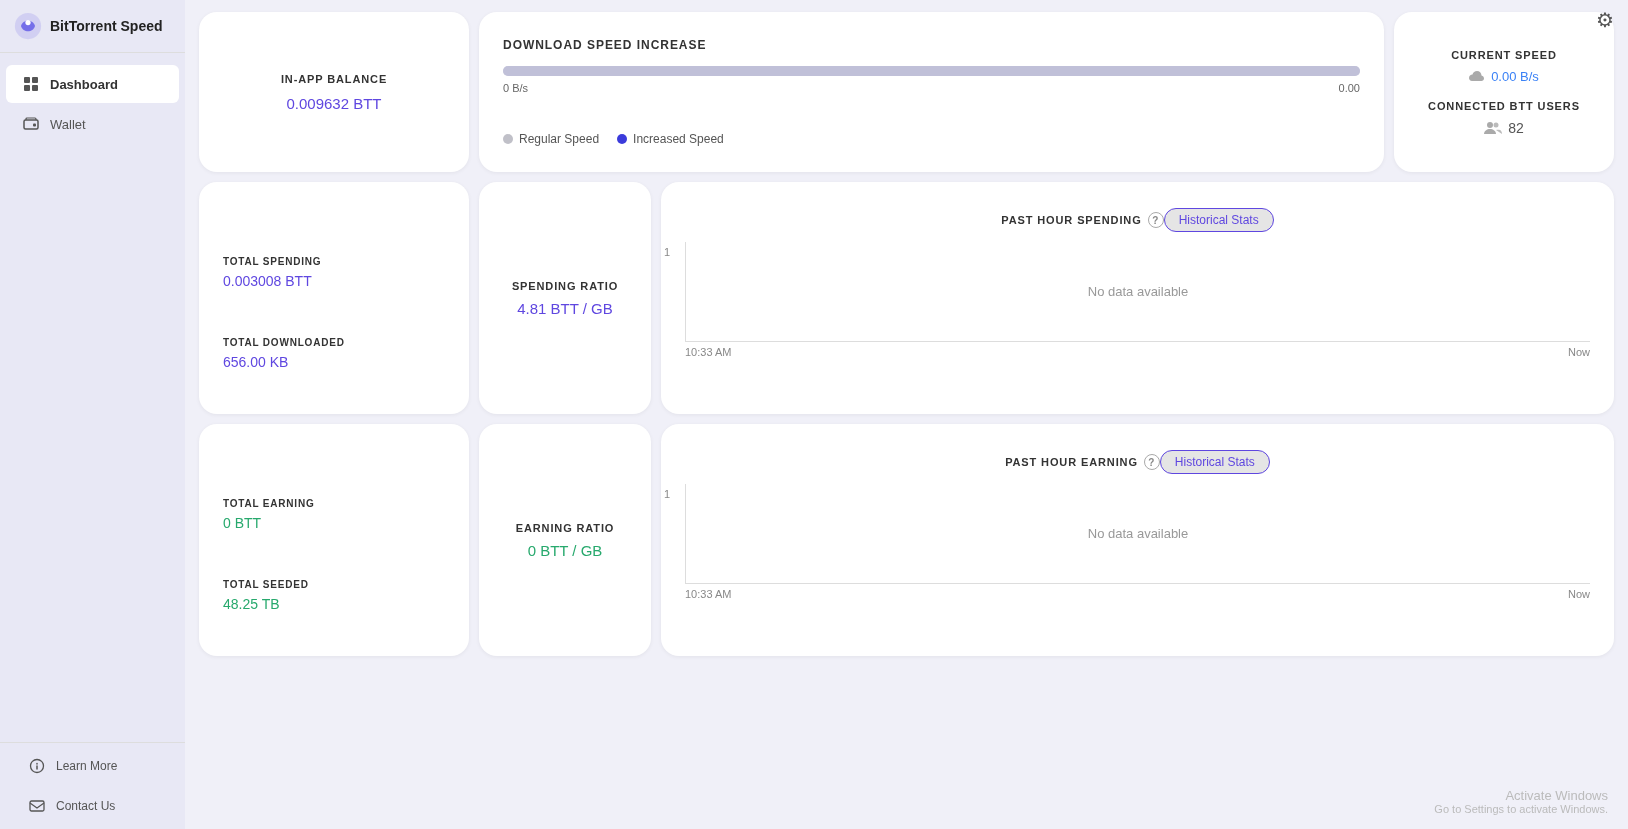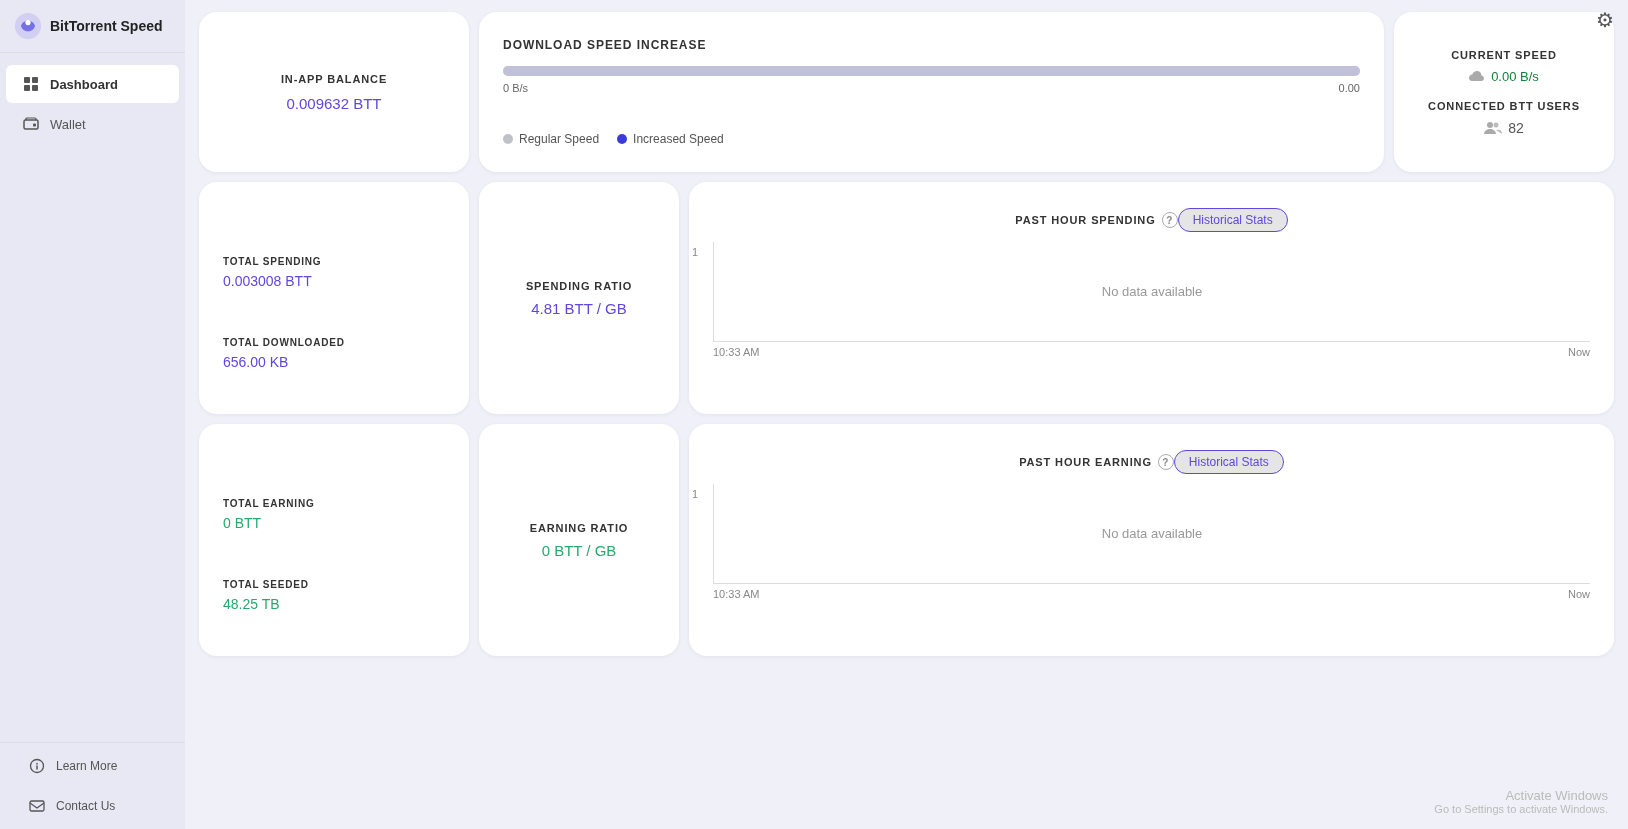--- a/index.html
+++ b/index.html
@@ -208,21 +208,21 @@
       letter-spacing: 0.08em;
       color: #333;
       text-transform: uppercase;
       margin-bottom: 8px;
     }
     .card-current-speed .speed-val {
       display: flex;
       align-items: center;
       justify-content: center;
       gap: 6px;
-      color: #15803d;
+      color: #3b82f6;
       font-size: 13px;
     }
     .card-current-speed .users-val {
       display: flex;
       align-items: center;
       justify-content: center;
       gap: 6px;
       color: #555;
       font-size: 14px;
     }
@@ -246,21 +246,21 @@
       color: #5f47e0;
       margin-bottom: 18px;
     }
     .stats-value-green {
       font-size: 14px;
       color: #27a96d;
       margin-bottom: 18px;
     }
 
     .card-ratio {
-      width: 200px;
+      width: 172px;
       flex-shrink: 0;
       display: flex;
       flex-direction: column;
       justify-content: center;
       align-items: center;
     }
     .ratio-title {
       font-size: 11px;
       font-weight: 700;
       letter-spacing: 0.08em;

